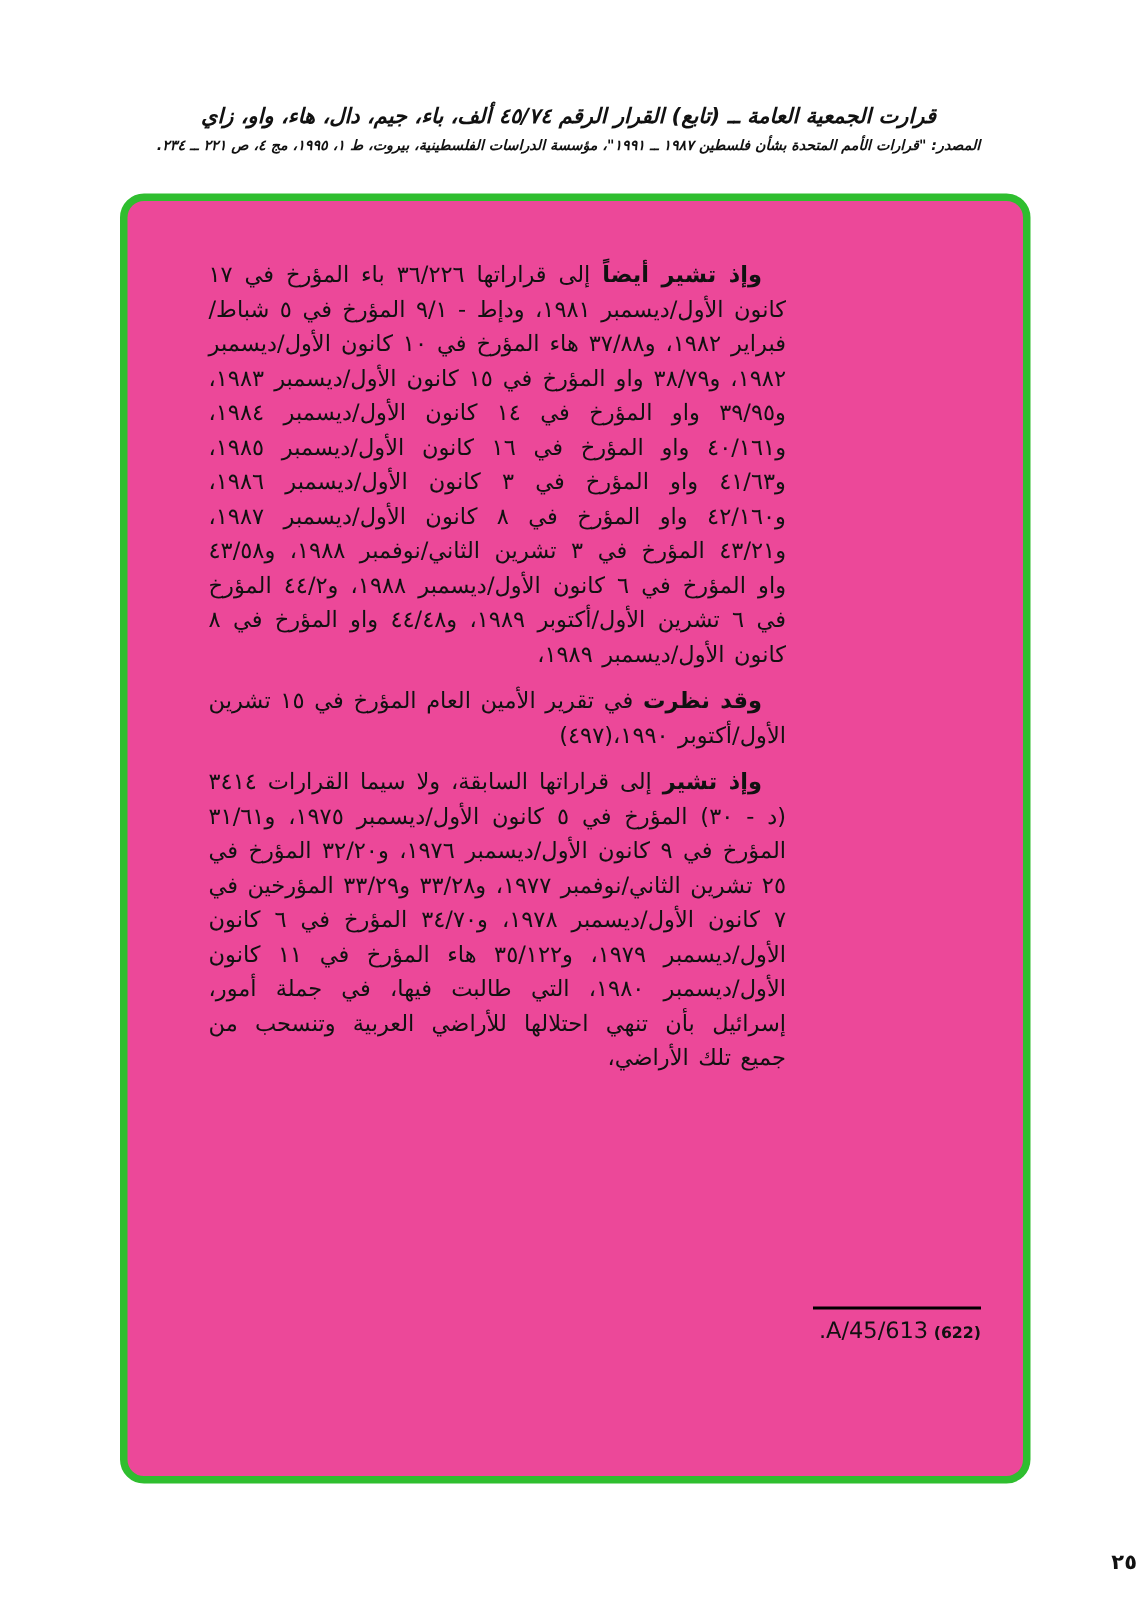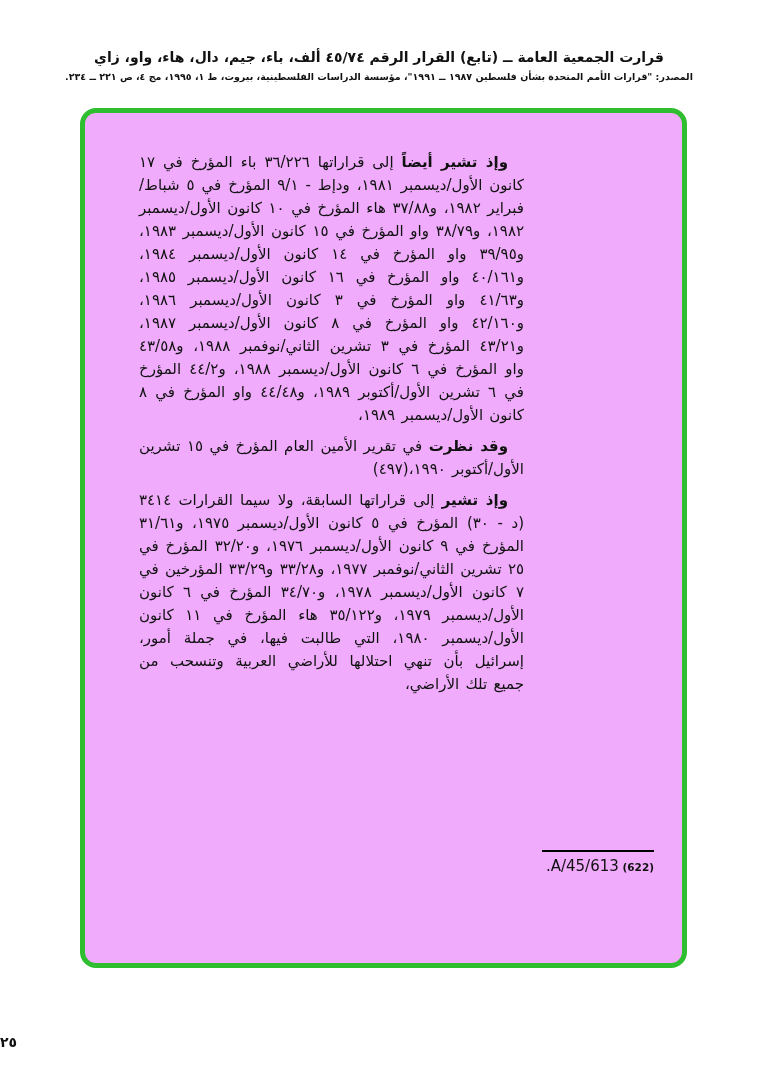--- a/index.html
+++ b/index.html
@@ -9,44 +9,45 @@
   }
   body {
     width: 758px;
     height: 1078px;
     position: relative;
     font-family: "DejaVu Sans", sans-serif;
     color: #111;
     overflow: hidden;
   }
   .header {
-    padding-top: 49px;
+    padding-top: 70px;
     text-align: center;
     direction: rtl;
+    font-style: italic;
   }
   .header .title {
     font-size: 14px;
     font-weight: bold;
     letter-spacing: 0.2px;
   }
   .header .source {
     font-size: 9.5px;
     font-weight: bold;
     margin-top: 6px;
     letter-spacing: 0.1px;
   }
   .border-box {
     box-sizing: border-box;
     margin: 26px 0 0 80px;
     width: 607px;
     height: 860px;
     border: 5px solid #2fbe2f;
     border-radius: 16px;
     position: relative;
-    background: #f0abfc;
+    background: #ec4899;
   }
   .text-col {
     direction: rtl;
     width: 385px;
     margin: 38px 0 0 54px;
   }
   .para {
     margin: 0 0 8px 0;
     font-size: 15px;
     line-height: 23px;
@@ -79,21 +80,21 @@
   }
   .footnote .fn-line .fn-text {
     font-weight: normal;
     font-size: 15px;
   }
   .page-number {
     position: absolute;
     bottom: 28px;
     left: 0;
     width: 100%;
-    text-align: left;
+    text-align: right;
     font-size: 14px;
     font-weight: bold;
   }
 </style>
 </head>
 <body>
 
 <div class="header">
   <div class="title">قرارت الجمعية العامة ــ (تابع) القرار الرقم ٤٥/٧٤ ألف، باء، جيم، دال، هاء، واو، زاي</div>
   <div class="source">المصدر: "قرارات الأمم المتحدة بشأن فلسطين ١٩٨٧ ــ ١٩٩١"، مؤسسة الدراسات الفلسطينية، بيروت، ط ١، ١٩٩٥، مج ٤، ص ٢٢١ ــ ٢٣٤.</div>

